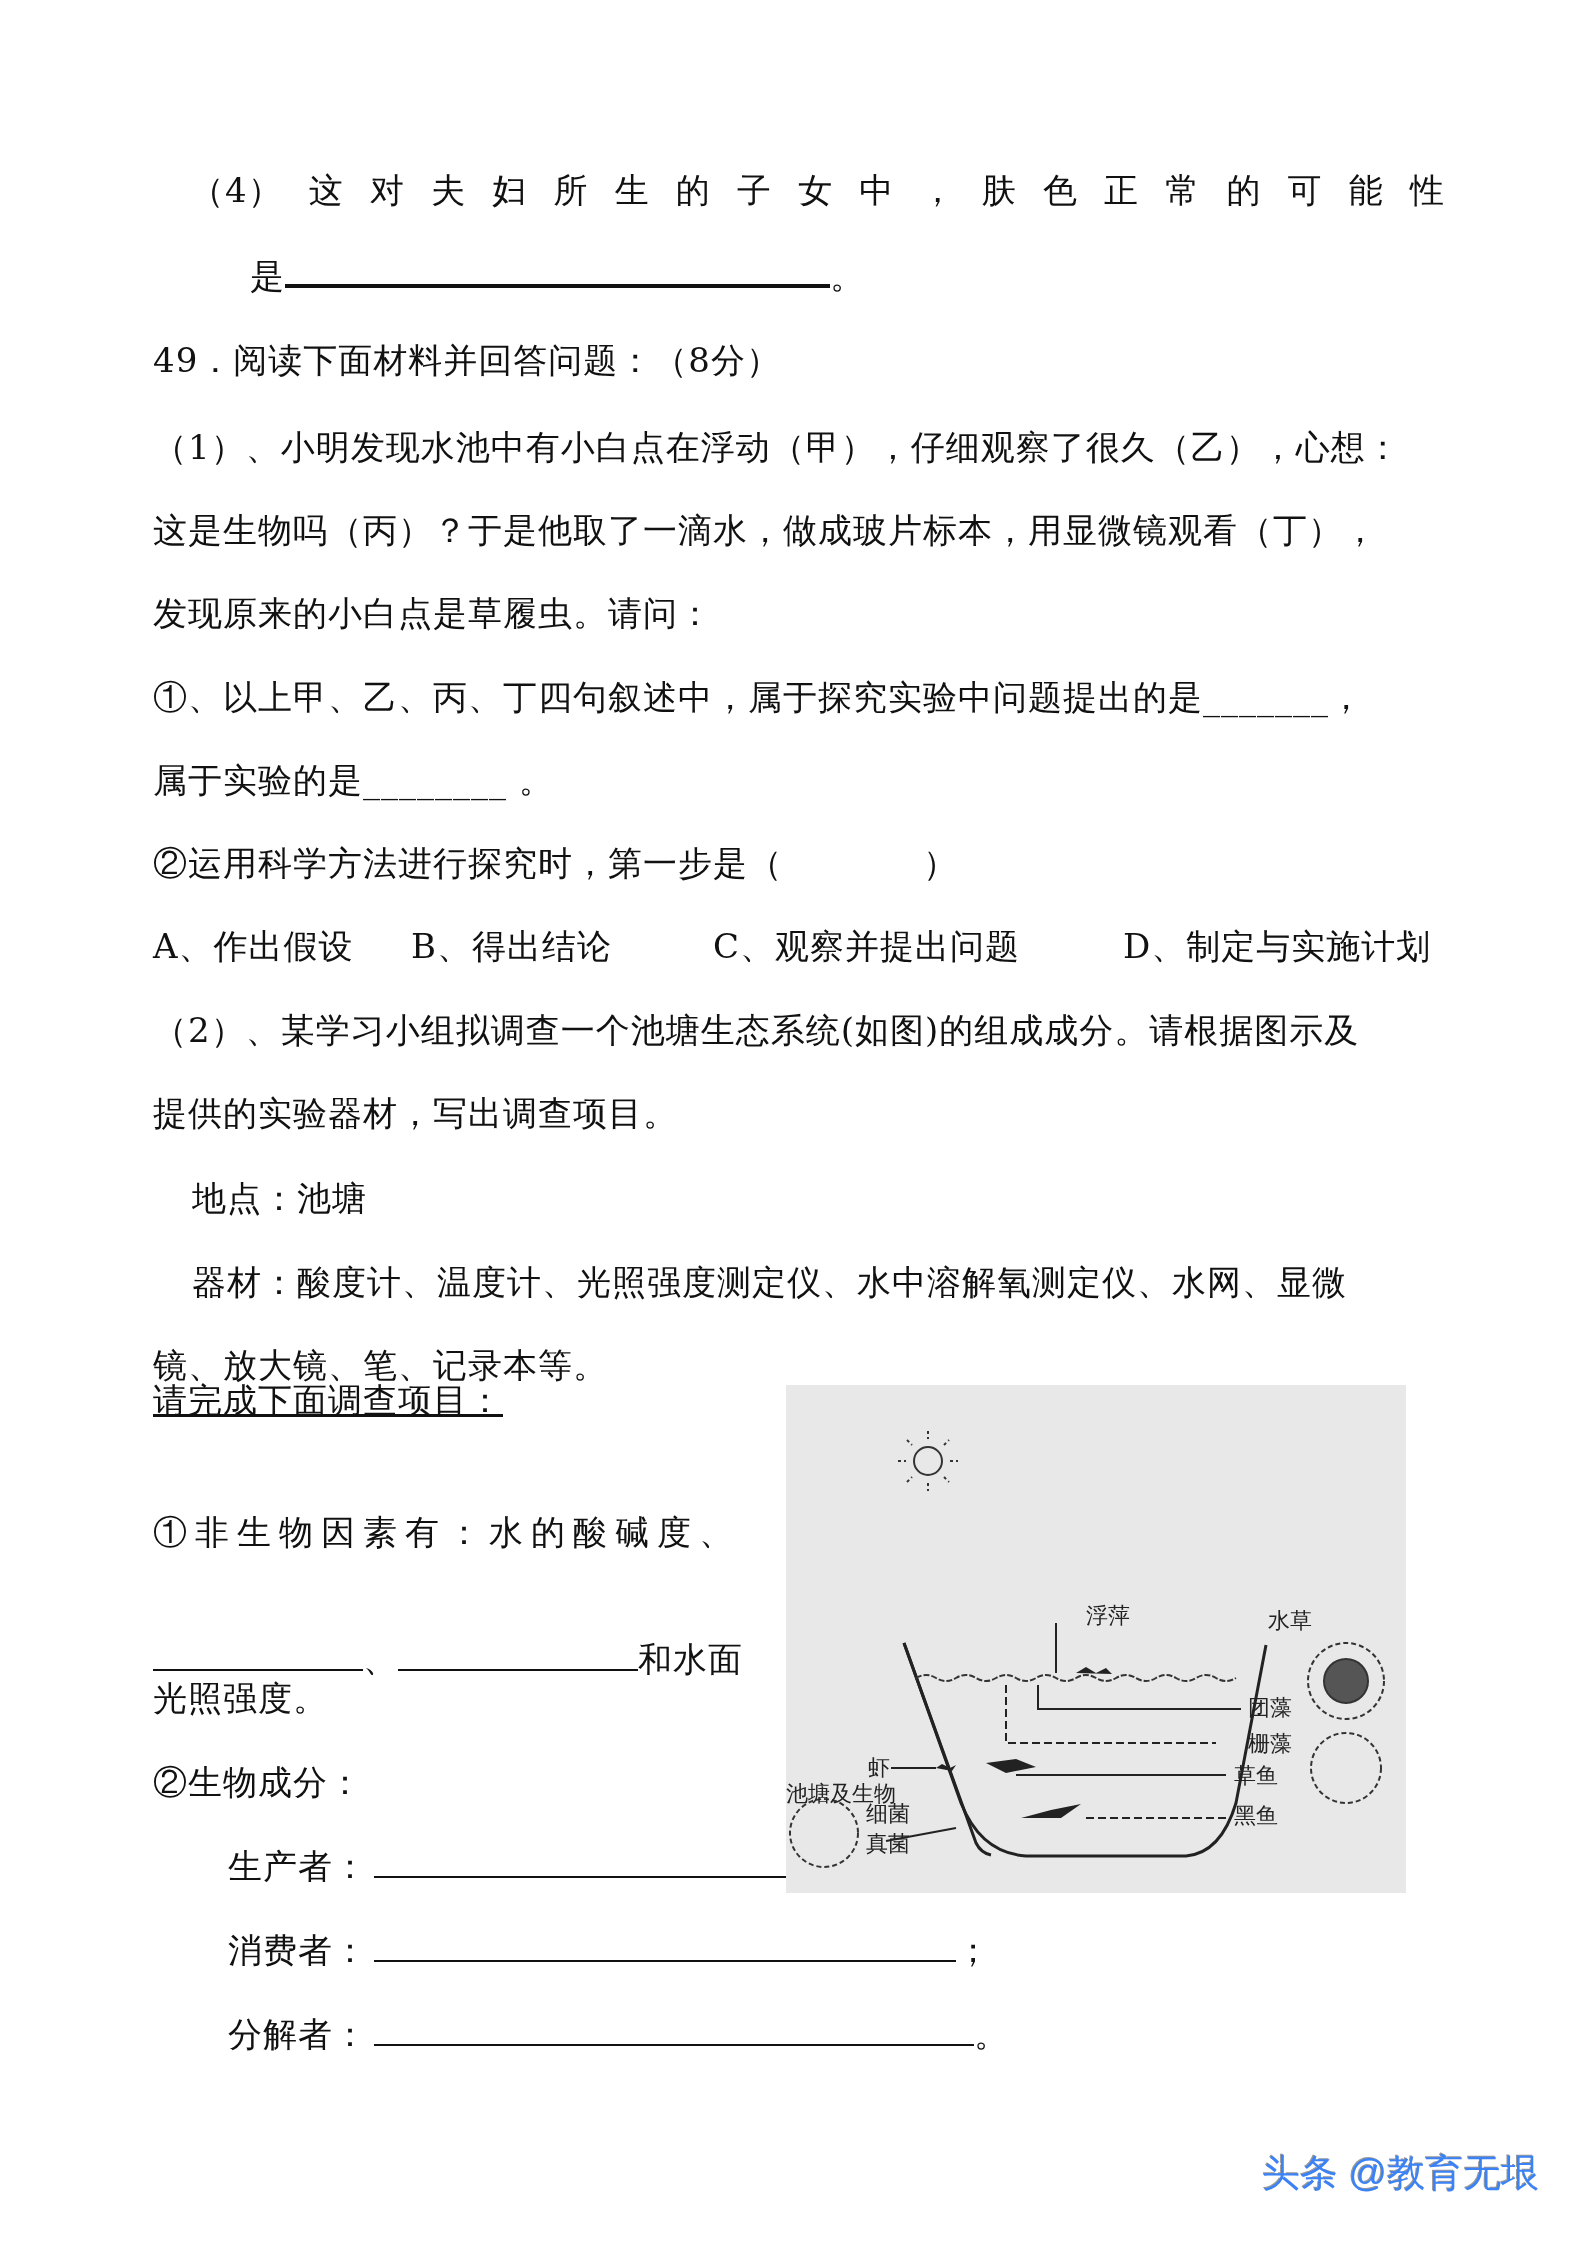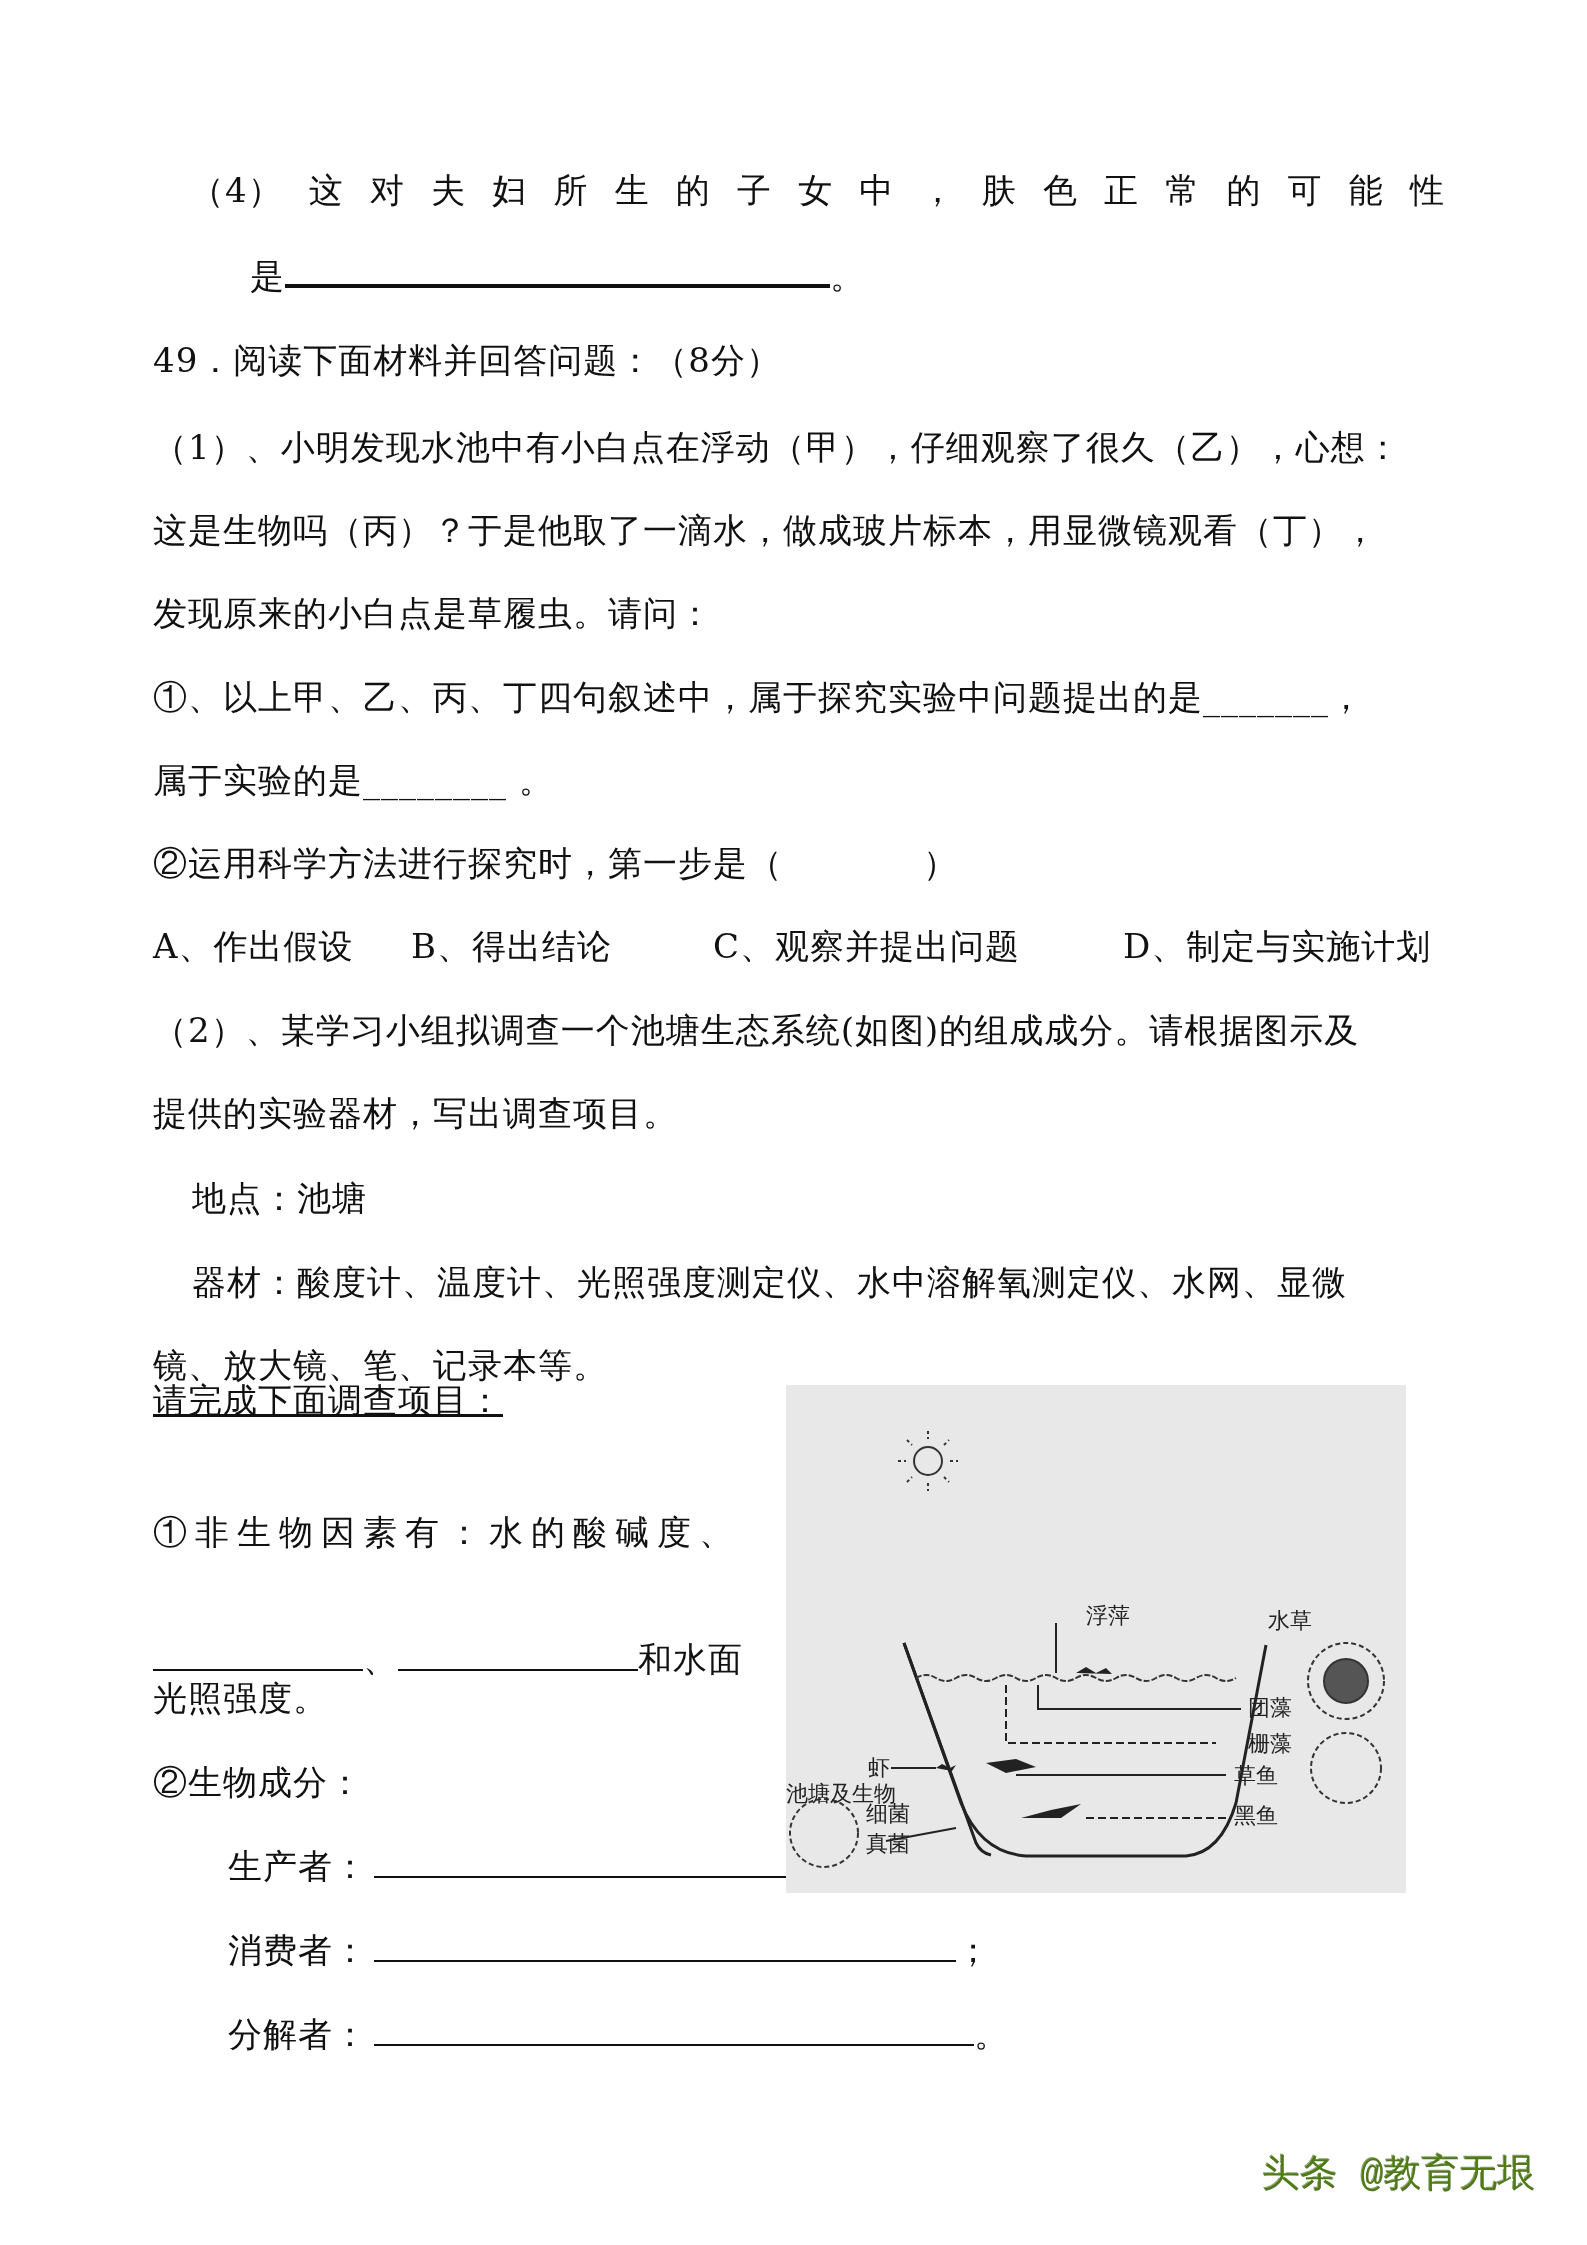--- a/index.html
+++ b/index.html
@@ -5,21 +5,21 @@
   html,body{margin:0;padding:0;background:#fff;}
   body{width:1587px;height:2245px;position:relative;overflow:hidden;
        font-family:"DejaVu Serif","Liberation Serif",serif;color:#111;}
   .ln{position:absolute;font-size:34px;line-height:44px;white-space:nowrap;letter-spacing:1px;}
   .spread{display:flex;justify-content:space-between;width:1290px;}
   .blank{display:inline-block;border-bottom:2px solid #111;vertical-align:baseline;height:30px;}
   .blank.thick{border-bottom-width:4px;}
   .diagram{position:absolute;left:786px;top:1385px;width:620px;height:508px;background:#e8e8e8;}
   .diagram svg{width:100%;height:100%;}
   .dl{font-family:"DejaVu Sans",sans-serif;font-size:22px;fill:#222;}
-  .wm{position:absolute;left:1262px;top:2148px;font-family:Liberation Mono, monospace;font-size:38px;color:#4d7c0f;
+  .wm{position:absolute;left:1262px;top:2148px;font-family:Liberation Sans, sans-serif;font-size:38px;color:#3b82f6;
       text-shadow:2px 2px 0 #fff,-1px -1px 0 #999;}
 </style>
 </head>
 <body>
 
 <div class="ln spread" style="left:190px;top:168px;width:1255px;">
   <span>（4）</span>
   <span>这</span>
   <span>对</span>
   <span>夫</span>

